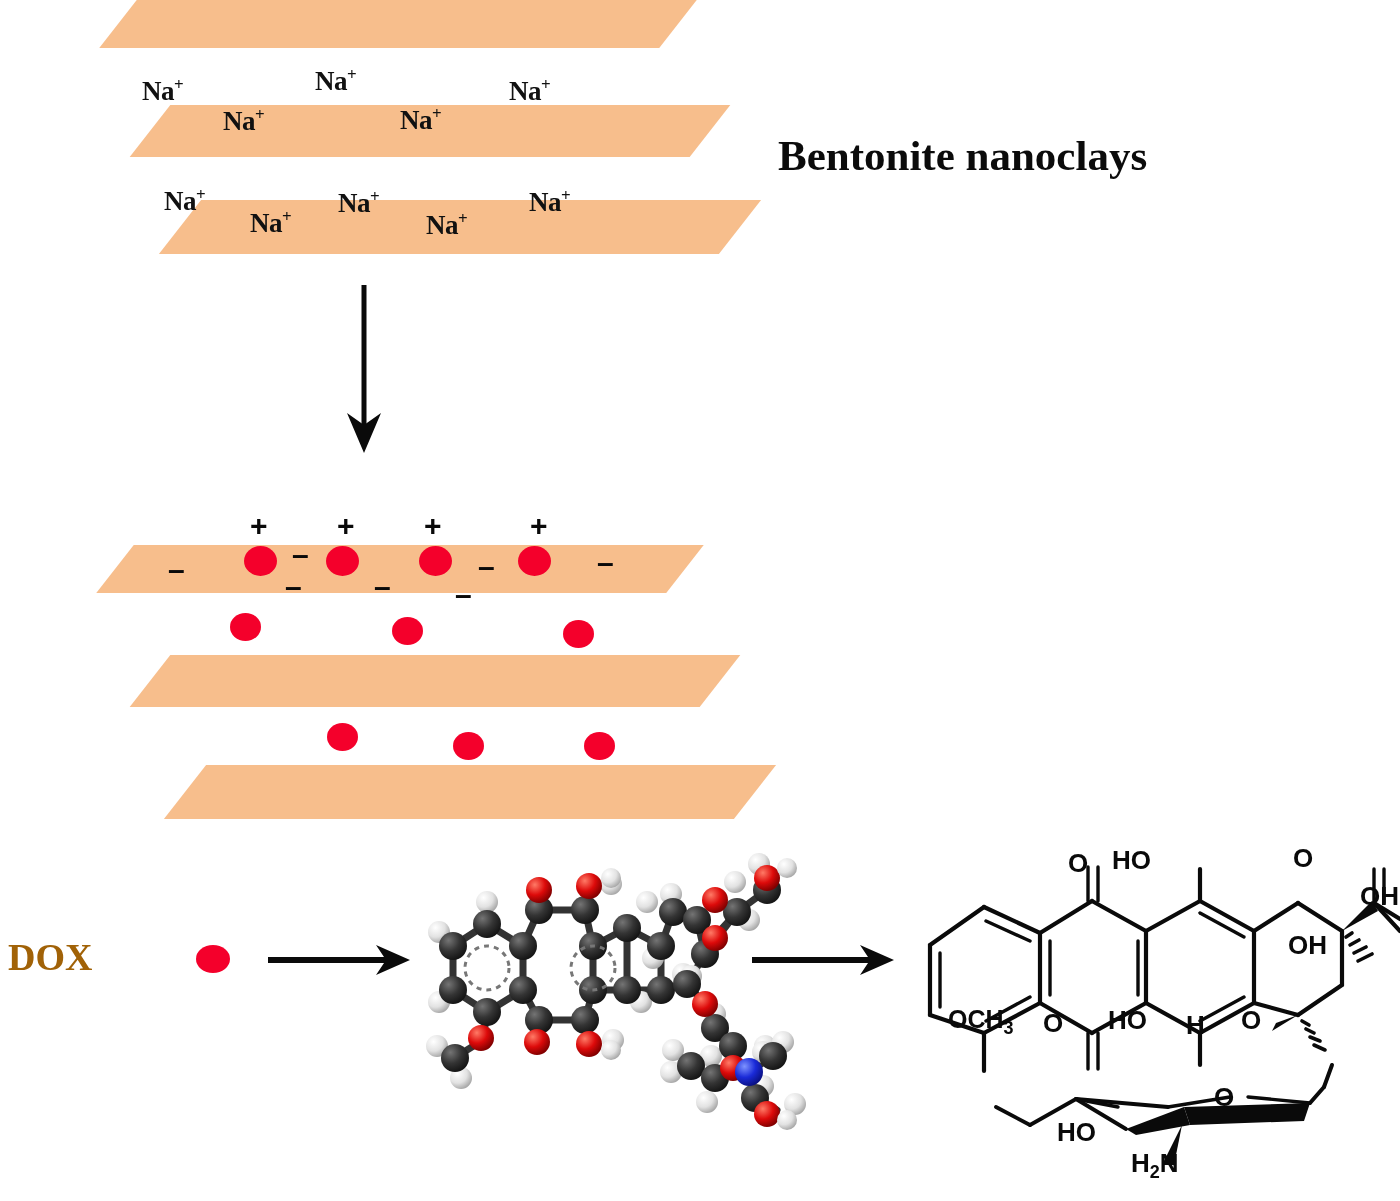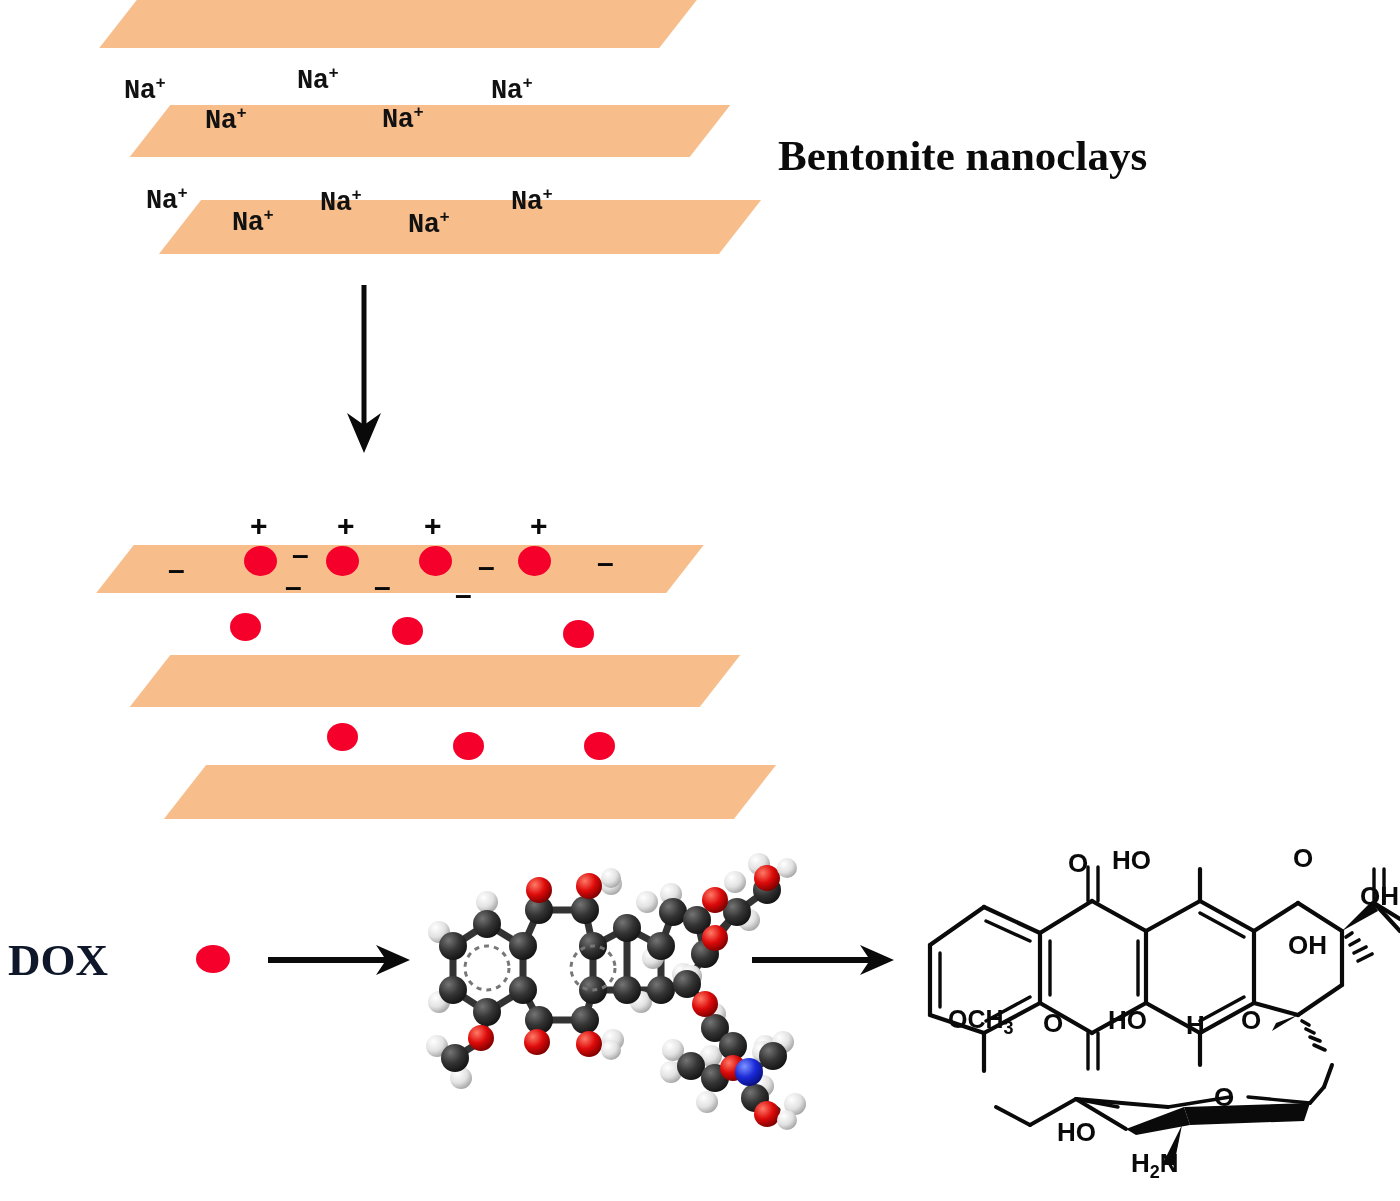--- a/index.html
+++ b/index.html
@@ -22,27 +22,28 @@
     position: absolute;
     background: #f7be8c;
   }
   .platelet.skew {
     transform: skewX(-38deg);
   }
 
   
   .na-label {
     position: absolute;
-    font-family: Liberation Mono, monospace;
+    font-family: Liberation Serif, serif;
     font-weight: bold;
     font-size: 27px;
     color: #111111;
     letter-spacing: -0.5px;
     white-space: nowrap;
     line-height: 1;
+    margin-left: 18px;
   }
   .na-label sup {
     font-size: 17px;
     font-weight: bold;
     vertical-align: super;
     line-height: 0;
   }
 
   .title-text {
     position: absolute;
@@ -51,22 +52,22 @@
     font-size: 43px;
     color: #0b0b0b;
     white-space: nowrap;
     line-height: 1;
   }
 
   .dox-text {
     position: absolute;
     font-family: "Liberation Serif", serif;
     font-weight: bold;
-    font-size: 45px;
-    color: #0f172a;
+    font-size: 38px;
+    color: #a16207;
     white-space: nowrap;
     line-height: 1;
   }
 
   
   .dot {
     position: absolute;
     background: #f4002b;
     border-radius: 50%;
   }

